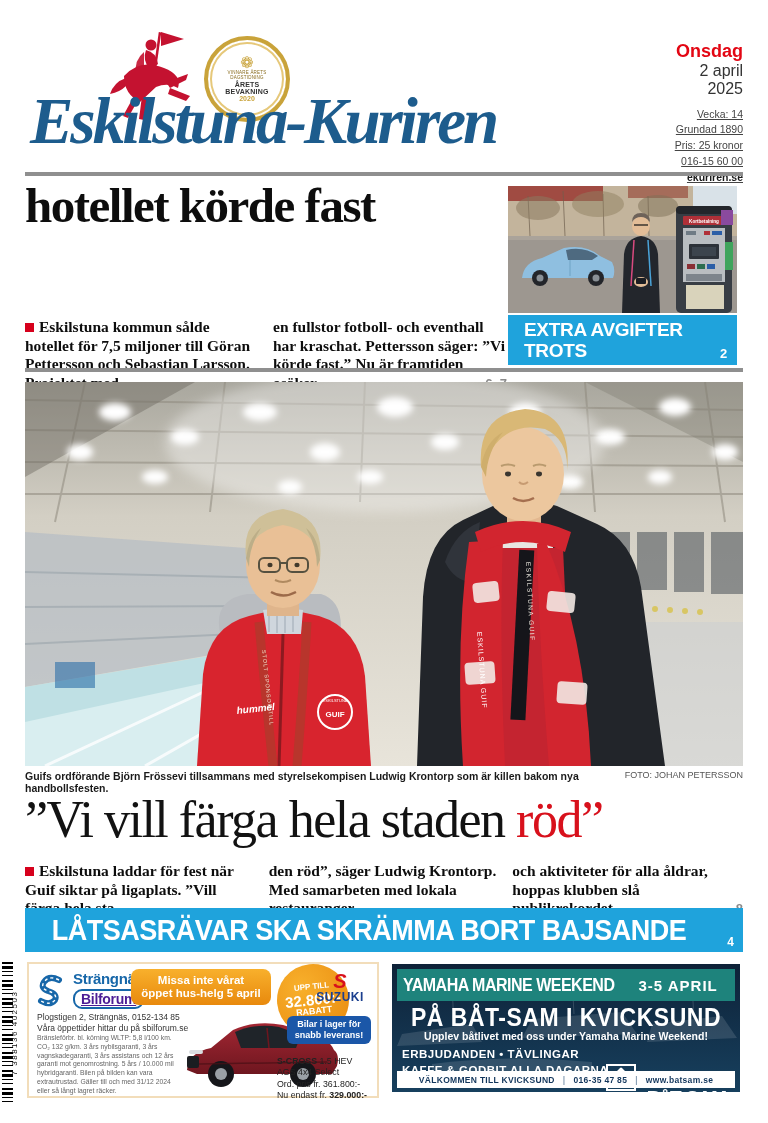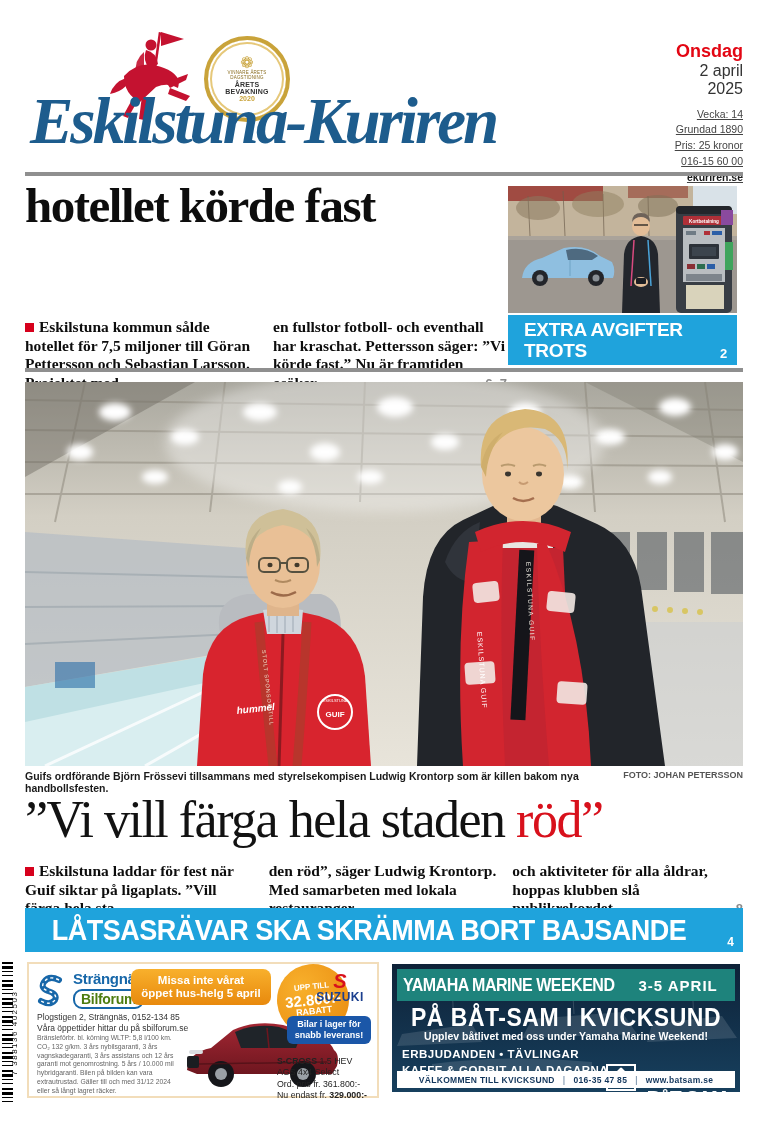--- a/index.html
+++ b/index.html
@@ -36,21 +36,21 @@
         font-weight:bold;font-size:13px;margin-top:2px;}
   .teaser{position:absolute;left:508px;top:184px;width:229px;height:181px;}
   .teaser-photo{position:absolute;top:0;left:0;width:229px;height:131px;}
   .teaser-box{position:absolute;left:0;top:131px;width:229px;height:50px;background:#1fa3dc;
         color:#fff;font-weight:bold;font-size:19px;line-height:1.1;letter-spacing:-.3px;
         padding:5px 0 0 16px;box-sizing:border-box;transform-origin:left top;}
   .teaser-box .pn{position:absolute;right:10px;bottom:4px;font-size:13px;}
   
   .main-photo{position:absolute;left:25px;top:382px;width:718px;height:384px;background:#d8d3c8;}
   .caption-row{position:absolute;left:25px;top:770px;width:718px;font-size:10.5px;font-weight:bold;color:#1a1a1a;}
-  .credit{float:right;font-weight:bold;font-size:9px;color:#555;}
+  .credit{float:right;font-weight:normal;font-size:9px;color:#555;}
   
   .quote{position:absolute;left:25px;top:790px;width:718px;font-family:"Liberation Serif",serif;
         font-size:52px;letter-spacing:-1.5px;color:#121212;white-space:nowrap;}
   .quote .q-red{color:#d8111c;}
   .qcols{position:absolute;left:25px;top:862px;width:718px;display:flex;gap:13px;
         font-family:"Liberation Serif",serif;font-weight:bold;font-size:15.5px;line-height:1.2;color:#0d0d0d;}
   .qcols .col{flex:1;}
   
   .banner{position:absolute;left:25px;top:908px;width:718px;height:44px;background:#1fa3dc;}
   .banner .btext{position:absolute;left:0;right:30px;top:0;bottom:0;color:#fff;font-weight:bold;
@@ -64,22 +64,22 @@
         #000 9px 10px,#fff 10px 13px,#000 13px 14px,#fff 14px 18px);}
   .bar-num{position:absolute;left:8px;top:142px;transform:rotate(-90deg);transform-origin:left top;
         font-size:8px;letter-spacing:1.5px;color:#111;white-space:nowrap;width:142px;text-align:center;}
   
   .ad-bilforum{position:absolute;left:27px;top:962px;width:352px;height:136px;background:#fff;
         border:2px solid #f2ddba;box-sizing:border-box;}
   .bf-logo{position:absolute;left:6px;top:6px;display:flex;align-items:center;gap:4px;}
   .bf-s{width:34px;height:34px;}
   .bf-names{display:flex;flex-direction:column;gap:2px;}
   .bf-n1{color:#1767a9;font-weight:bold;font-size:15px;letter-spacing:-.3px;}
-  .bf-n2{color:#4d7c0f;font-weight:bold;font-size:14px;border:2px solid #1767a9;border-radius:9px;
-         padding:0 6px;letter-spacing:-.3px;}
+  .bf-n2{color:#4c1d95;font-weight:bold;font-size:14px;border:2px solid #1767a9;border-radius:9px;
+         padding:0 6px;letter-spacing:-.3px;text-decoration:underline;}
   .bf-addr{position:absolute;left:8px;top:48px;font-size:8.5px;color:#333;line-height:1.35;}
   .bf-fine{position:absolute;left:8px;top:70px;width:140px;font-size:6.8px;color:#666;line-height:1.3;}
   .bf-bubble{position:absolute;left:102px;top:5px;width:140px;height:36px;border-radius:8px;
         background:linear-gradient(#f8b02c,#e8890d);color:#fff;font-weight:bold;font-size:11.5px;
         display:flex;align-items:center;justify-content:center;text-align:center;line-height:1.15;padding:10px;box-sizing:border-box;}
   .bf-disc{position:absolute;left:248px;top:0px;width:72px;height:72px;border-radius:50%;
         background:radial-gradient(circle at 35% 30%,#f8b02c,#e8890d);color:#fff;text-align:center;
         display:flex;flex-direction:column;align-items:center;justify-content:center;transform:rotate(-6deg);line-height:1.05;}
   .bf-disc .d1{font-size:8px;font-weight:bold;}
   .bf-disc .d2{font-size:15px;font-weight:bold;}

